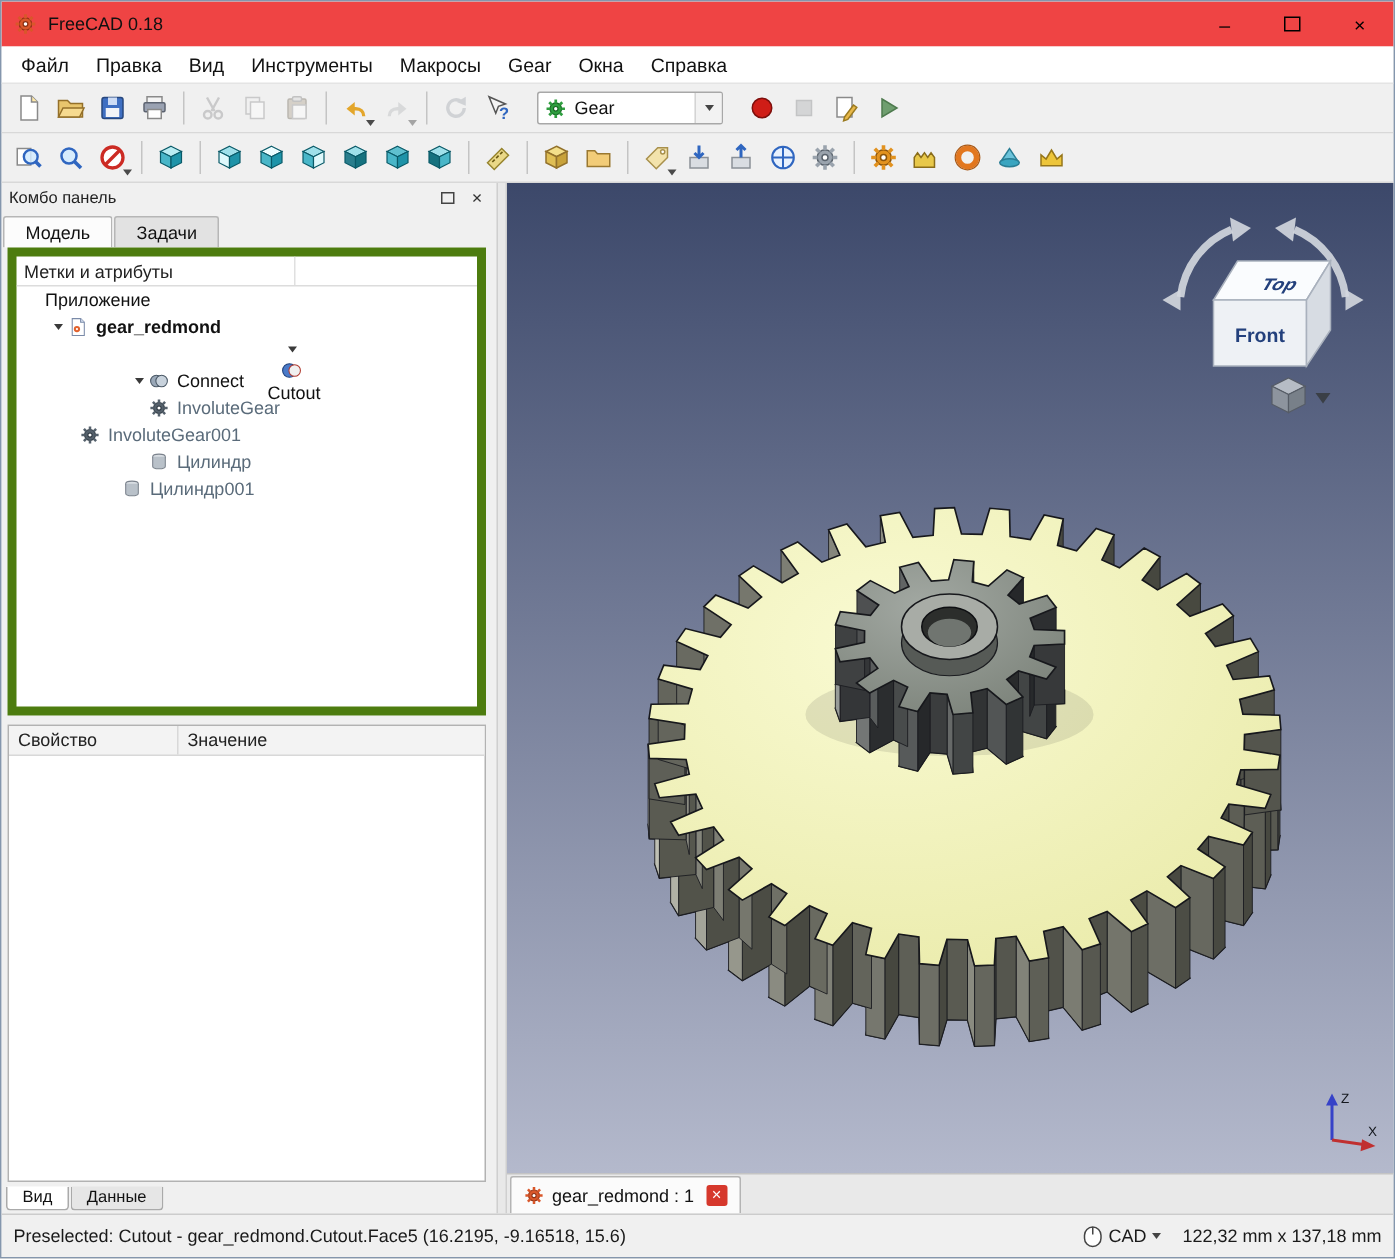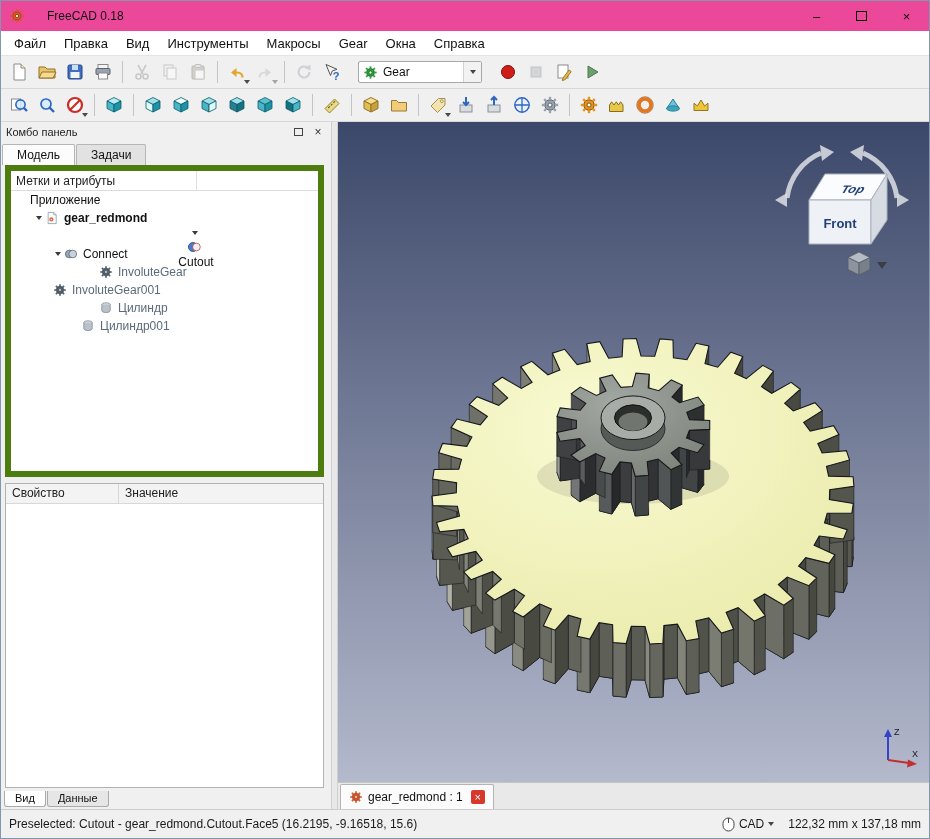--- a/index.html
+++ b/index.html
@@ -1,20 +1,20 @@
 <!DOCTYPE html>
 <html><head>
 <meta charset="utf-8">
 <style>
   html,body{margin:0;padding:0;background:#d4d4d4}
   .window{width:930px;height:839px;box-sizing:border-box;border:1px solid #8496ad;background:#f0f0f0;
     display:flex;flex-direction:column;font-family:"Liberation Sans","DejaVu Sans",sans-serif;font-size:12px;
     color:#111;overflow:hidden;position:relative}
   
-  .titlebar{height:30px;flex:0 0 30px;background:#ec4899;display:flex;align-items:center;padding-left:8px;gap:22px}
+  .titlebar{height:30px;flex:0 0 30px;background:#ef4444;display:flex;align-items:center;padding-left:8px;gap:7px}
   .app-icon{width:16px;height:16px;display:inline-flex}
   .title-text{font-size:12px}
   .win-controls{margin-left:auto;display:flex;height:100%}
   .win-btn{width:45px;display:flex;align-items:center;justify-content:center;font-size:13px;color:#000}
   .max-glyph{width:9px;height:8px;border:1px solid #000;display:inline-block}
   
   .menubar{height:24px;flex:0 0 24px;background:#fff;display:flex;align-items:center;padding:0 4px;border-bottom:1px solid #e4e4e4}
   .menu-item{padding:3px 9px;font-size:13px}
   
   .toolbar{height:32px;flex:0 0 32px;background:#f0f0f0;display:flex;align-items:center;padding:0 4px;border-bottom:1px solid #d8d8d8}
@@ -464,21 +464,21 @@
                 <span class="exp-tri"></span>
               </span>
               <span class="tree-ico">
                 <svg width="14" height="14" viewBox="0 0 20 20" aria-hidden="true">
                   <circle cx="8.5" cy="10" r="6.5" fill="#4a7ac8" stroke="#1d3f7a"></circle>
                   <circle cx="13.5" cy="10" r="5.5" fill="#f0f0f0" stroke="#b0392e"></circle>
                 </svg>
               </span>
               <span class="tree-lbl">Cutout</span>
             </div>
-            <div class="tree-row" style="padding-left: 41px;">
+            <div class="tree-row" style="padding-left: 76px;">
               <span class="tree-exp">
                 <span class="exp-tri"></span>
               </span>
               <span class="tree-ico">
                 <svg width="14" height="14" viewBox="0 0 20 20" aria-hidden="true">
                   <circle cx="7.5" cy="10" r="5.5" fill="#9aa8b8" stroke="#4a5866"></circle>
                   <circle cx="12.5" cy="10" r="5.5" fill="#c8d2dc" stroke="#4a5866"></circle>
                 </svg>
               </span>
               <span class="tree-lbl">Connect</span>

